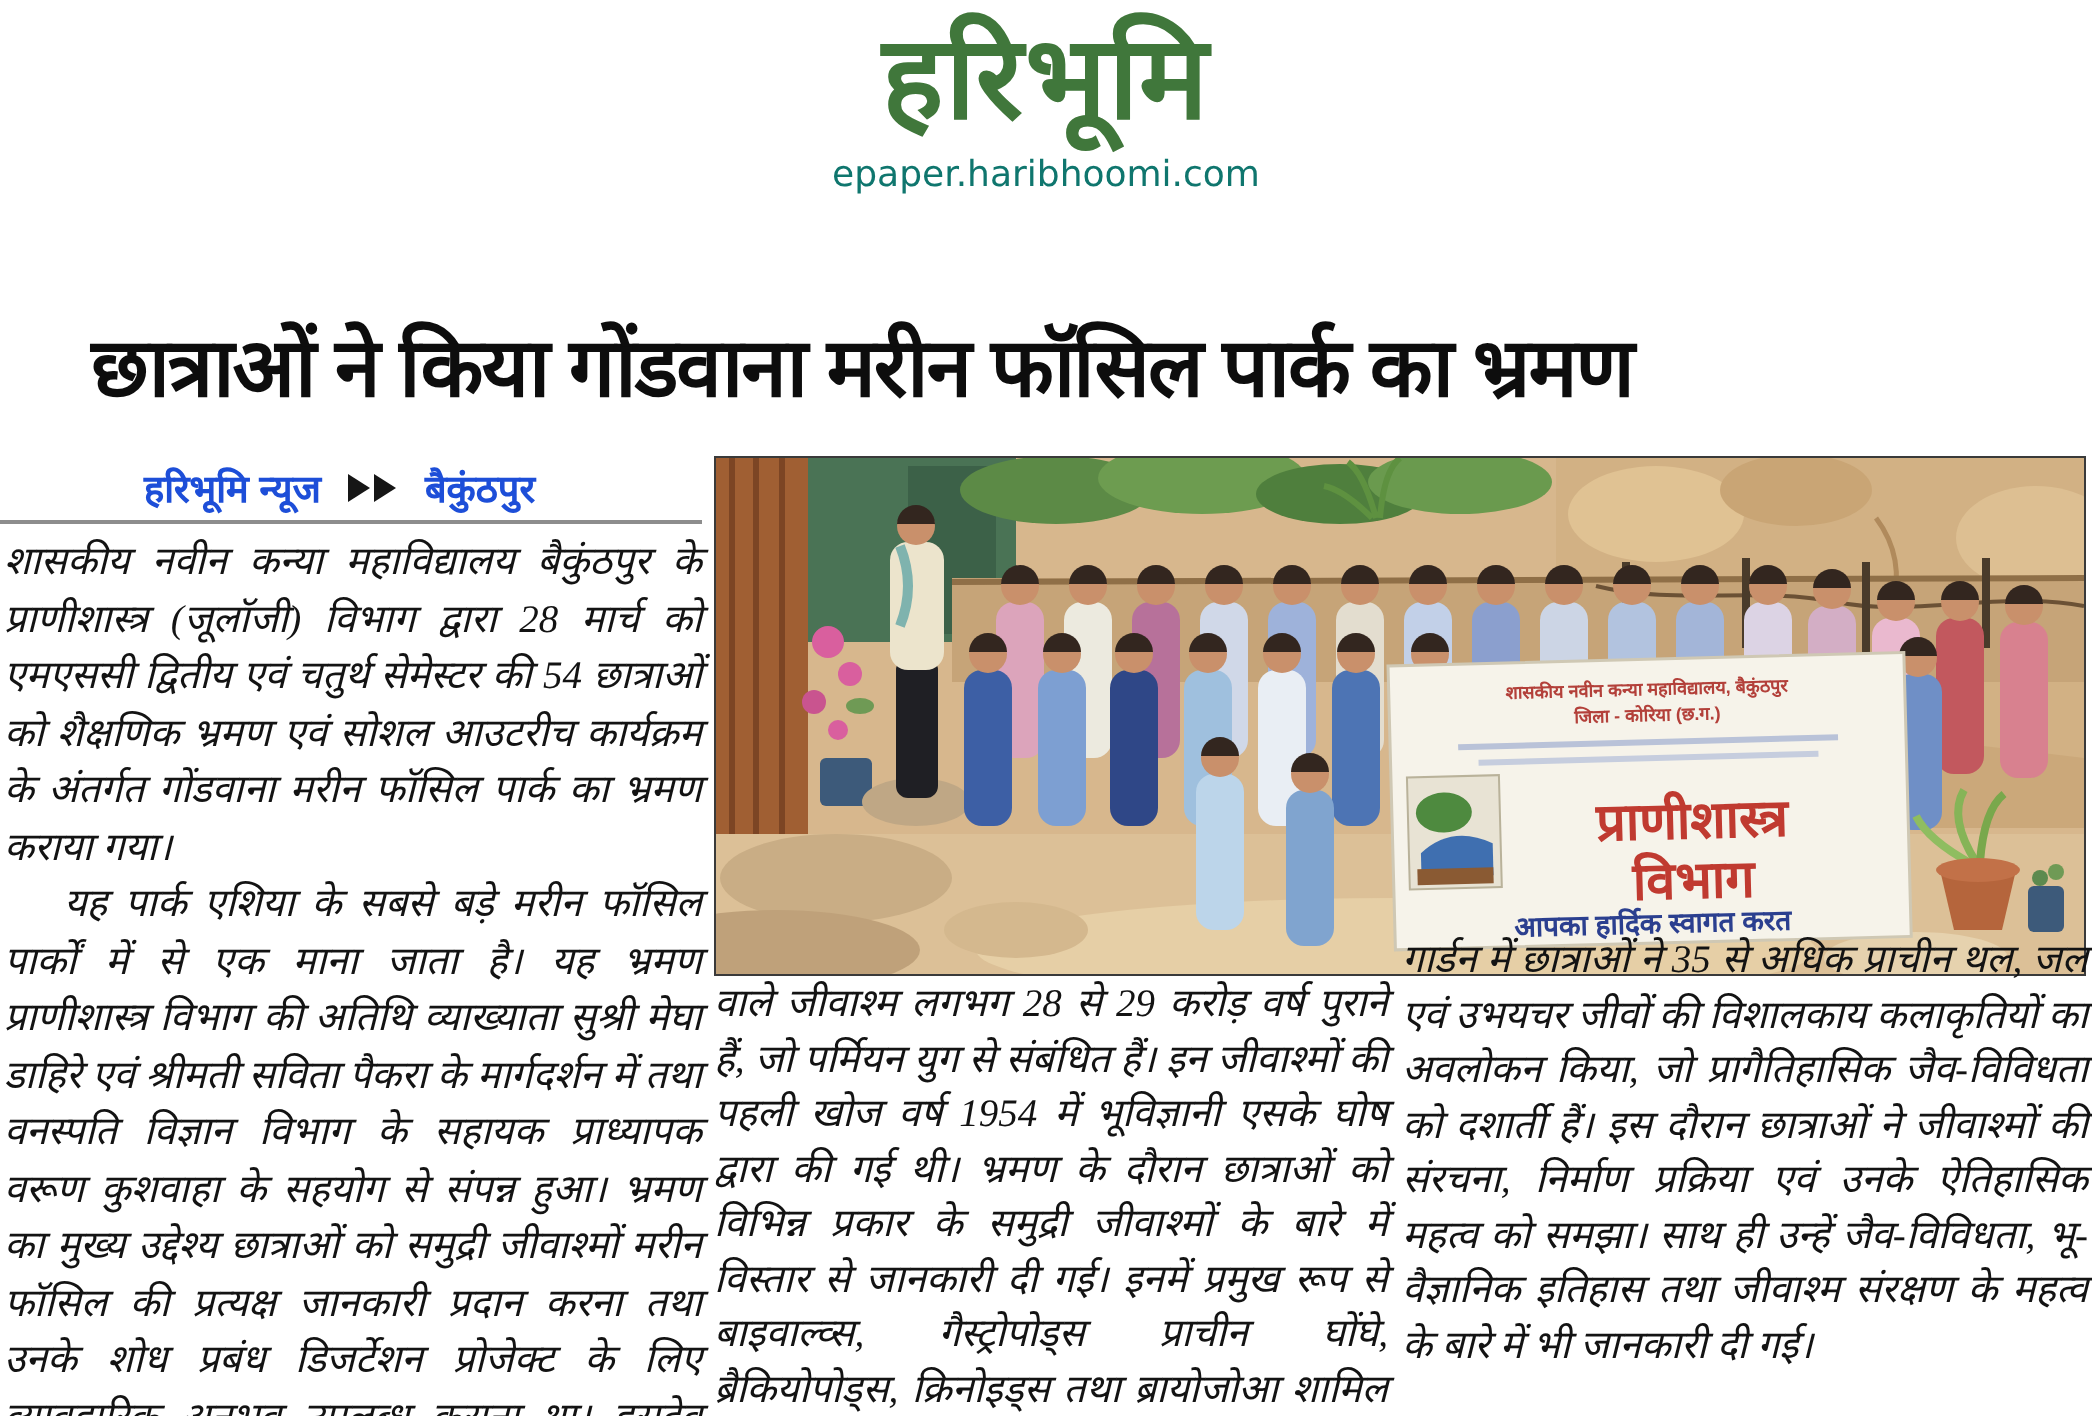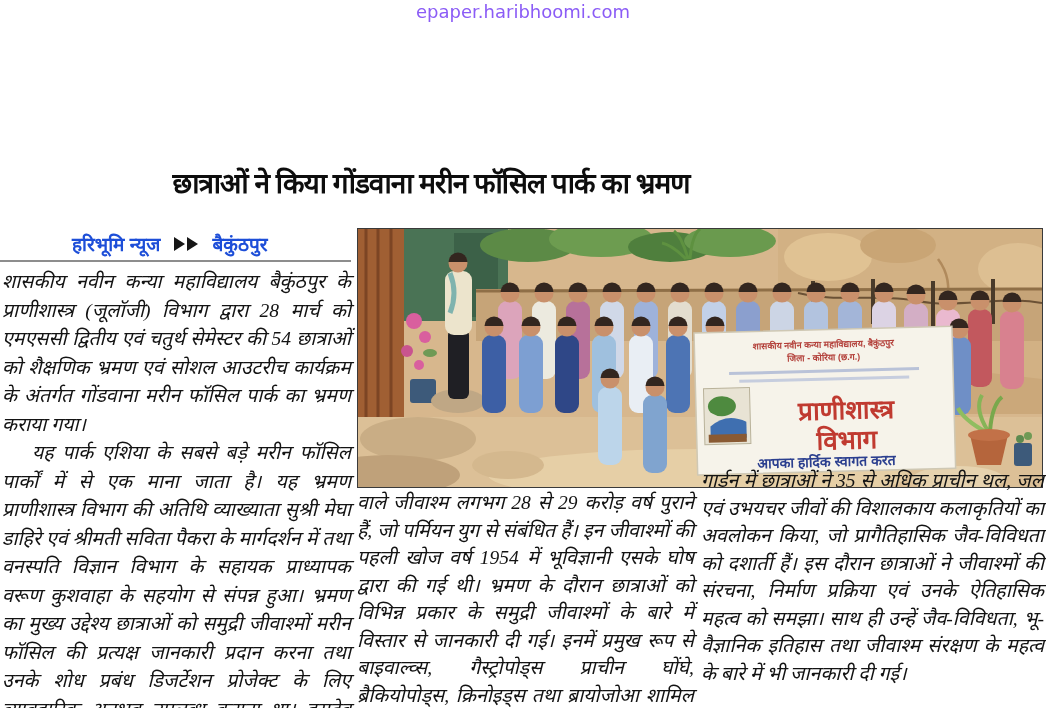--- a/index.html
+++ b/index.html
@@ -2,25 +2,25 @@
 <html><head>
 <meta charset="utf-8">
 <style>
   html,body{margin:0;padding:0;background:#ffffff;}
   .page{position:relative;width:1046px;height:708px;background:#ffffff;overflow:hidden;
         font-family:"Liberation Serif", serif;color:#111;}
   
   .masthead{position:absolute;left:0;top:0;width:1046px;text-align:center;}
   .logo{margin-top:4px;font-family:"Liberation Sans",sans-serif;font-weight:800;
         font-size:58px;line-height:72px;color:#40773b;letter-spacing:1px;}
-  .site{font-family:"DejaVu Sans",sans-serif;font-size:18px;line-height:24px;color:#8b5cf6;}
+  .site{font-family:"DejaVu Sans",sans-serif;font-size:18px;line-height:24px;color:#0f766e;}
   .edition{font-family:"DejaVu Sans",sans-serif;font-size:18px;font-weight:700;line-height:24px;color:#141414;}
   
   .headline{position:absolute;left:0;top:156px;width:862px;text-align:center;
-            font-family:"Liberation Sans",sans-serif;font-weight:900;font-size:28px;
+            font-family:"Liberation Sans",sans-serif;font-weight:900;font-size:41px;
             line-height:56px;letter-spacing:-1px;color:#0d0d0d;white-space:nowrap;}
   
   .byline{position:absolute;left:72px;top:231px;display:flex;align-items:center;gap:10px;
           font-family:"Liberation Sans",sans-serif;font-weight:700;font-size:19px;color:#1d4ed8;}
   .tris{display:flex;gap:2px;align-items:center;margin:0 4px;}
   .tri{width:0;height:0;border-top:7px solid transparent;border-bottom:7px solid transparent;
        border-left:11px solid #161616;}
   .byline-rule{position:absolute;left:0;top:260px;width:351px;height:2px;background:#8d8d8d;}
   
   .col{position:absolute;text-align:justify;font-size:19.5px;line-height:28.5px;color:#131313;}
@@ -36,20 +36,21 @@
   .bn-small{font-family:"Liberation Sans",sans-serif;font-size:9px;font-weight:700;}
   .bn-title{font-family:"Liberation Sans",sans-serif;font-size:26px;font-weight:800;}
   .bn-welcome{font-family:"Liberation Sans",sans-serif;font-size:14px;font-weight:800;}
 </style>
 </head>
 <body>
 
 <div class="page">
 
   <div class="masthead">
+    <div class="logo">हरिभूमि</div>
     <div class="site">epaper.haribhoomi.com</div>
   </div>
 
   <div class="headline">छात्राओं ने किया गोंडवाना मरीन फॉसिल पार्क का भ्रमण</div>
 
   <div class="byline">
     <span>हरिभूमि न्यूज</span>
     <span class="tris">
         <span class="tri"></span>
         <span class="tri"></span>

